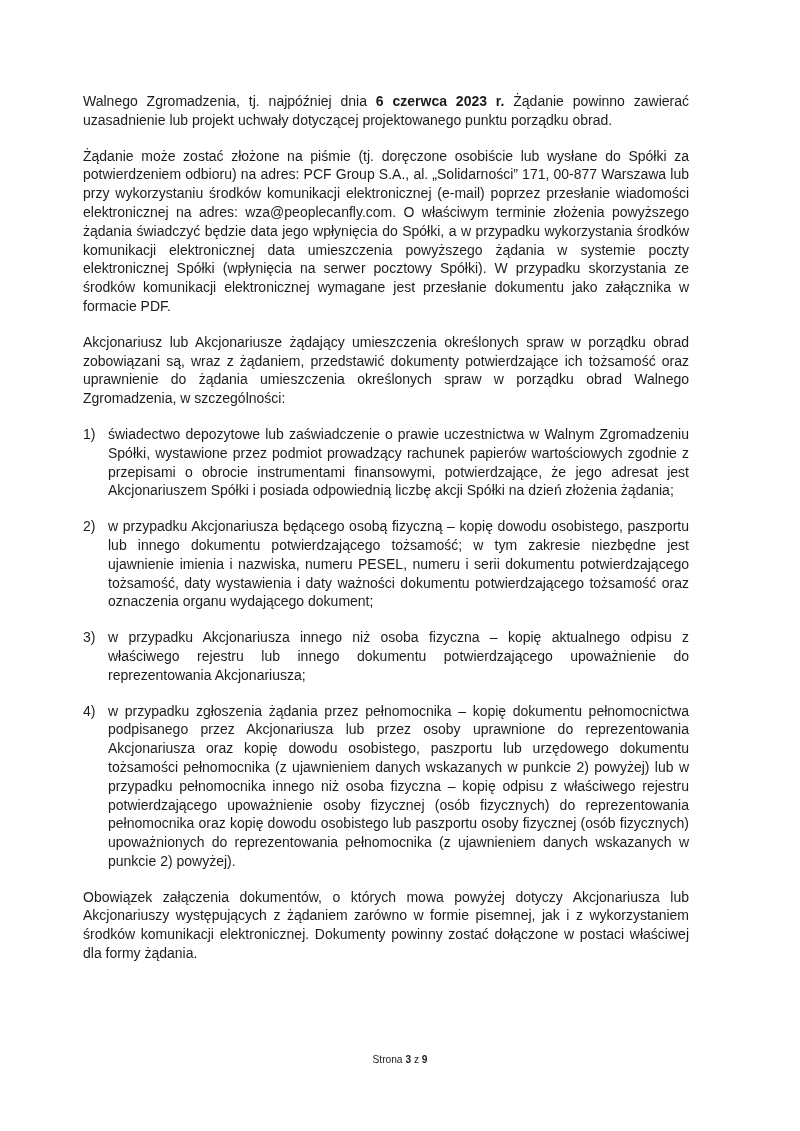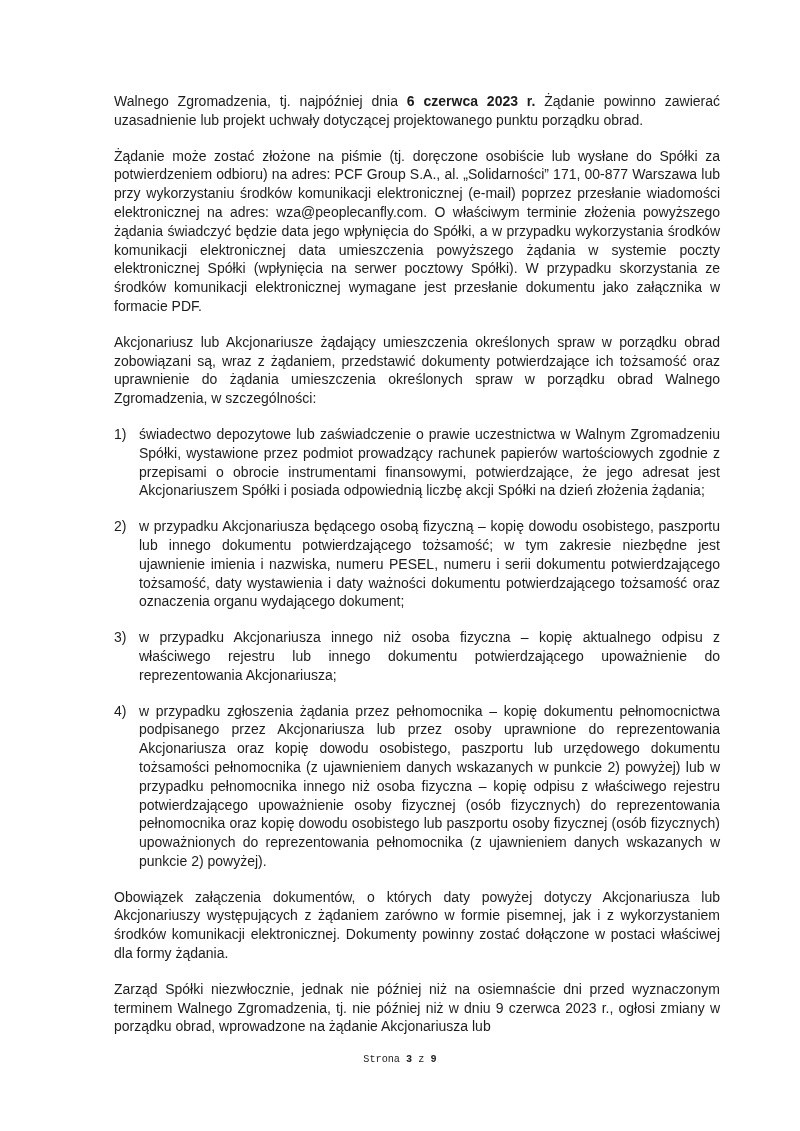--- a/index.html
+++ b/index.html
@@ -11,21 +11,21 @@
     position: relative;
     width: 800px;
     height: 1131px;
     background: #ffffff;
     font-family: "Liberation Sans", sans-serif;
     color: #1c1c1c;
     overflow: hidden;
   }
   .content {
     position: absolute;
-    left: 114px;
+    left: 83px;
     top: 92px;
     width: 606px;
   }
   .para {
     margin: 0 0 17px 0;
     font-size: 14px;
     line-height: 18.8px;
     text-align: justify;
   }
   .para:last-child {
@@ -52,21 +52,20 @@
   }
   .footer {
     position: absolute;
     left: 0;
     width: 800px;
     top: 1053px;
     text-align: center;
     font-size: 10.2px;
     line-height: 14px;
     color: #1c1c1c;
-    font-family: Liberation Mono, monospace;
   }
 </style>
 </head>
 <body>
 
 <div class="page">
   <div class="content">
 
     <p class="para"><span>Walnego Zgromadzenia, tj. najpóźniej dnia </span><b>6 czerwca 2023 r.</b><span> Żądanie powinno zawierać uzasadnienie lub projekt uchwały dotyczącej projektowanego punktu porządku obrad.</span></p>
 
@@ -82,21 +81,20 @@
         <span class="num">2)</span><span>w przypadku Akcjonariusza będącego osobą fizyczną – kopię dowodu osobistego, paszportu lub innego dokumentu potwierdzającego tożsamość; w tym zakresie niezbędne jest ujawnienie imienia i nazwiska, numeru PESEL, numeru i serii dokumentu potwierdzającego tożsamość, daty wystawienia i daty ważności dokumentu potwierdzającego tożsamość oraz oznaczenia organu wydającego dokument;</span>
       </li>
       <li>
         <span class="num">3)</span><span>w przypadku Akcjonariusza innego niż osoba fizyczna – kopię aktualnego odpisu z właściwego rejestru lub innego dokumentu potwierdzającego upoważnienie do reprezentowania Akcjonariusza;</span>
       </li>
       <li>
         <span class="num">4)</span><span>w przypadku zgłoszenia żądania przez pełnomocnika – kopię dokumentu pełnomocnictwa podpisanego przez Akcjonariusza lub przez osoby uprawnione do reprezentowania Akcjonariusza oraz kopię dowodu osobistego, paszportu lub urzędowego dokumentu tożsamości pełnomocnika (z ujawnieniem danych wskazanych w punkcie 2) powyżej) lub w przypadku pełnomocnika innego niż osoba fizyczna – kopię odpisu z właściwego rejestru potwierdzającego upoważnienie osoby fizycznej (osób fizycznych) do reprezentowania pełnomocnika oraz kopię dowodu osobistego lub paszportu osoby fizycznej (osób fizycznych) upoważnionych do reprezentowania pełnomocnika (z ujawnieniem danych wskazanych w punkcie 2) powyżej).</span>
       </li>
     </ol>
 
-    <p class="para">Obowiązek załączenia dokumentów, o których daty powyżej dotyczy Akcjonariusza lub Akcjonariuszy występujących z żądaniem zarówno w formie pisemnej, jak i z wykorzystaniem środków komunikacji elektronicznej. Dokumenty powinny zostać dołączone w postaci właściwej dla formy żądania.</p>
+    <p class="para">Obowiązek załączenia dokumentów, o których mowa powyżej dotyczy Akcjonariusza lub Akcjonariuszy występujących z żądaniem zarówno w formie pisemnej, jak i z wykorzystaniem środków komunikacji elektronicznej. Dokumenty powinny zostać dołączone w postaci właściwej dla formy żądania.</p>
 
 
-    <p class="para">Zarząd Spółki niezwłocznie, jednak nie później niż na osiemnaście dni przed wyznaczonym terminem Walnego Zgromadzenia, tj. nie później niż w dniu 9 czerwca 2023 r., ogłosi zmiany w porządku obrad, wprowadzone na żądanie Akcjonariusza lub</p>
 
   </div>
 
   <div class="footer"><span>Strona </span><b>3</b><span> z </span><b>9</b></div>
 </div>
 
 </body></html>

